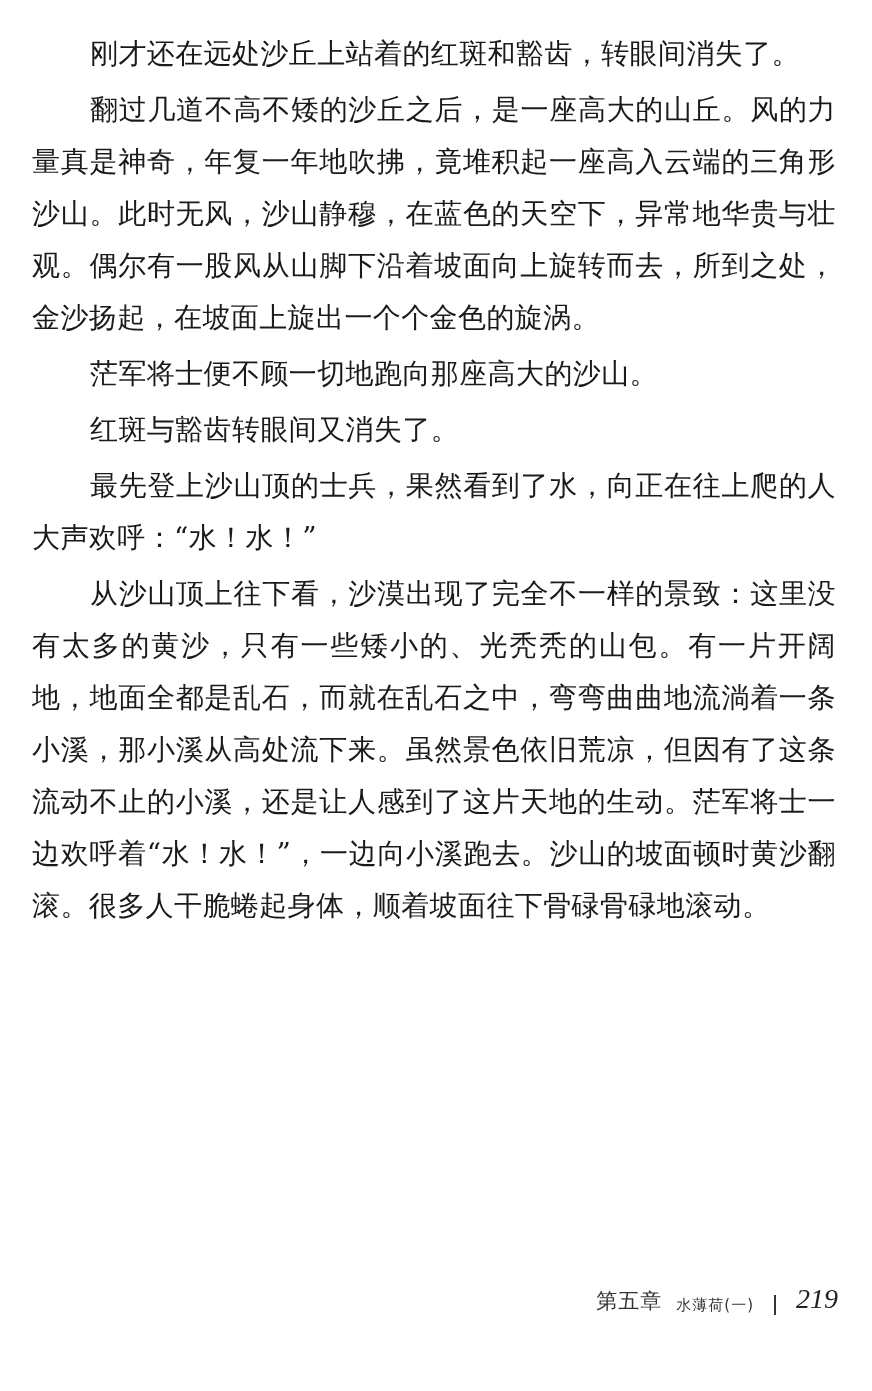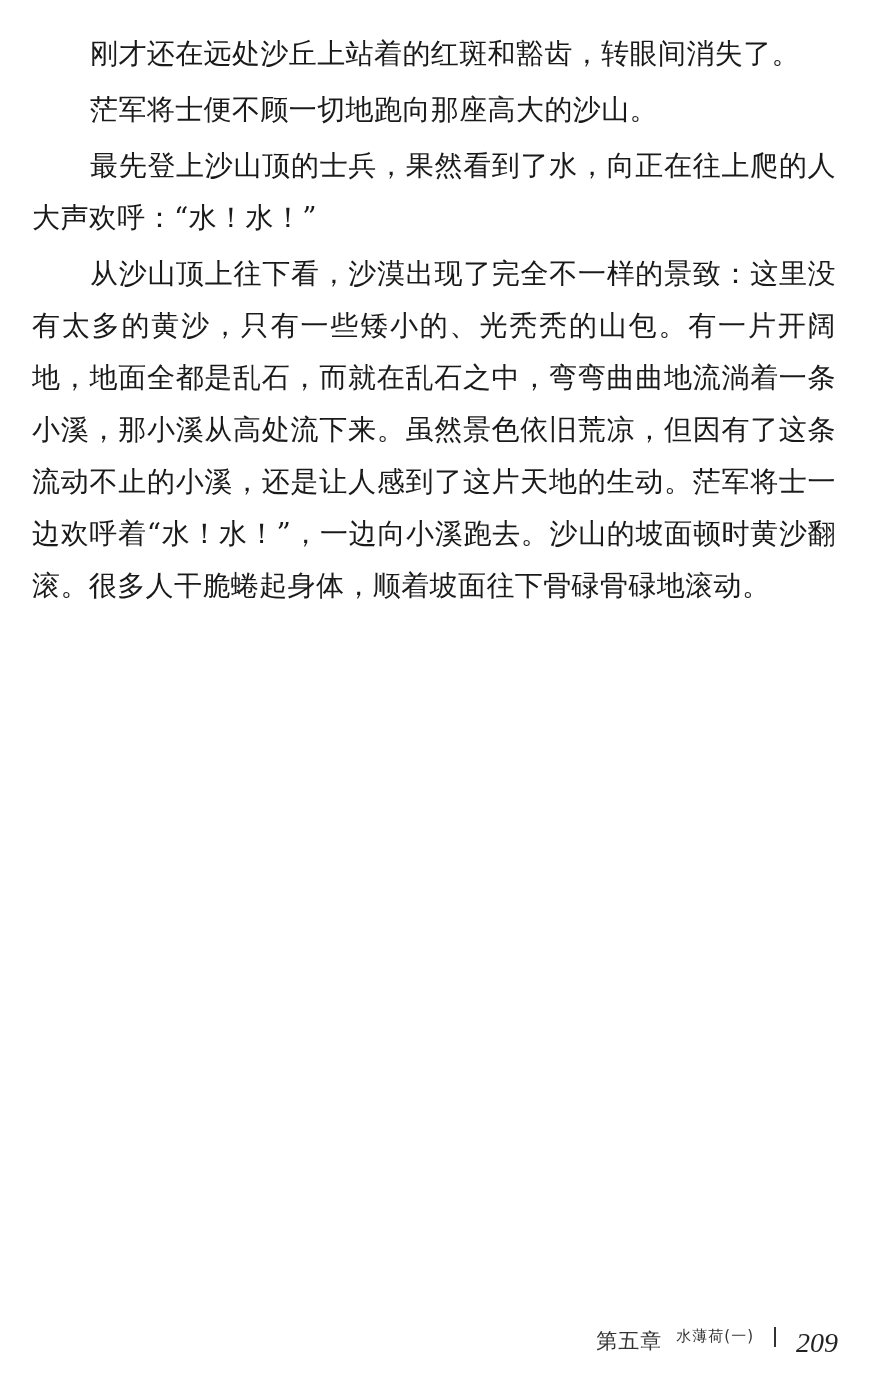--- a/index.html
+++ b/index.html
@@ -16,46 +16,48 @@
   }
   .page-body p {
     margin: 4px;
     text-indent: 58px;
     text-align: justify;
     letter-spacing: 0.4px;
   }
   .footer {
     position: absolute;
     right: 34px;
-    top: 1327px;
+    top: 1279px;
     height: 36px;
     display: flex;
-    align-items: flex-start;
+    align-items: flex-end;
     font-family: "DejaVu Sans", "Liberation Sans", sans-serif;
     color: #333333;
   }
   .footer .chapter { font-size: 21px; letter-spacing: 1px; margin-right: 14px; }
   .footer .title { font-size: 15px; letter-spacing: 1px; }
   .footer .sep {
     display: inline-block; width: 2px; height: 20px; background: #333;
     margin: 0 20px 0 20px;
   }
   .footer .pageno {
     font-family: "Liberation Serif", "DejaVu Serif", serif;
     font-style: italic; font-size: 28px; color: #222;
   }
 </style>
 </head>
 <body>
 
 <div class="page-body">
   <p>刚才还在远处沙丘上站着的红斑和豁齿，转眼间消失了。</p>
+  <p>翻过几道不高不矮的沙丘之后，是一座高大的山丘。风的力量真是神奇，年复一年地吹拂，竟堆积起一座高入云端的三角形沙山。此时无风，沙山静穆，在蓝色的天空下，异常地华贵与壮观。偶尔有一股风从山脚下沿着坡面向上旋转而去，所到之处，金沙扬起，在坡面上旋出一个个金色的旋涡。</p>
   <p>茫军将士便不顾一切地跑向那座高大的沙山。</p>
+  <p>红斑与豁齿转眼间又消失了。</p>
   <p>最先登上沙山顶的士兵，果然看到了水，向正在往上爬的人大声欢呼：“水！水！”</p>
   <p>从沙山顶上往下看，沙漠出现了完全不一样的景致：这里没有太多的黄沙，只有一些矮小的、光秃秃的山包。有一片开阔地，地面全都是乱石，而就在乱石之中，弯弯曲曲地流淌着一条小溪，那小溪从高处流下来。虽然景色依旧荒凉，但因有了这条流动不止的小溪，还是让人感到了这片天地的生动。茫军将士一边欢呼着“水！水！”，一边向小溪跑去。沙山的坡面顿时黄沙翻滚。很多人干脆蜷起身体，顺着坡面往下骨碌骨碌地滚动。</p>
 </div>
 
 <div class="footer">
   <span class="chapter">第五章</span>
   <span class="title">水薄荷(一)</span>
   <span class="sep"></span>
-  <span class="pageno">209</span>
+  <span class="pageno">219</span>
 </div>
 
 </body></html>

